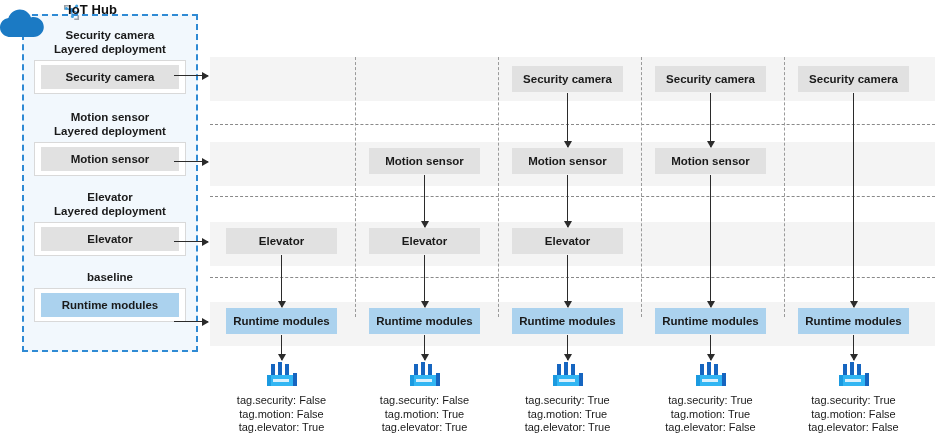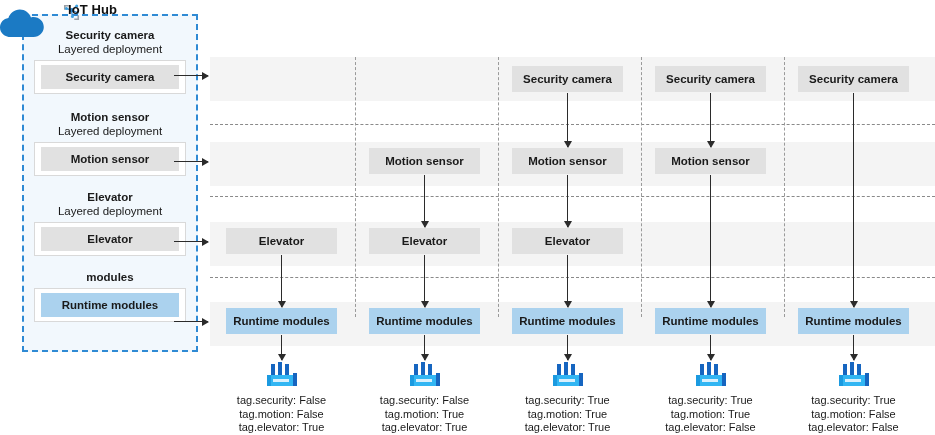--- a/index.html
+++ b/index.html
@@ -35,21 +35,21 @@
     width: 19px; height: 19px;
   }
   .cloud {
     position: absolute;
     left: 0px; top: 9px;
     width: 48px; height: 30px;
   }
 
   .dep-group { position: absolute; left: 22px; width: 176px; text-align: center; }
   .dep-name  { font-size: 11.5px; font-weight: bold; color: #1a1a1a; line-height: 14px; }
-  .dep-sub   { font-size: 11.5px; color: #1a1a1a; line-height: 14px; }
+  .dep-sub   { font-size: 11.5px; color: #1a1a1a; line-height: 14px; font-weight: bold; }
   .dep-box-outer {
     margin: 4px auto 0;
     width: 152px; height: 34px;
     background: #ffffff;
     border: 1px solid #d9d9d9;
     display: flex; align-items: center; justify-content: center;
   }
   .dep-box-inner {
     width: 138px; height: 24px;
     background: #e1e1e1;
@@ -165,21 +165,21 @@
 
   <div class="dep-group" style="top:190px">
     <div class="dep-name">Elevator</div>
     <div class="dep-sub">Layered deployment</div>
     <div class="dep-box-outer">
       <div class="dep-box-inner">Elevator</div>
     </div>
   </div>
 
   <div class="dep-group" style="top:270px">
-    <div class="dep-name">modules</div>
+    <div class="dep-name">baseline</div>
     <div class="dep-box-outer">
       <div class="dep-box-inner runtime">Runtime modules</div>
     </div>
   </div>
 
   <div class="h-arrow" style="left:174px; top:75px;  width:34px;"></div>
   <div class="h-arrow" style="left:174px; top:161px; width:34px;"></div>
   <div class="h-arrow" style="left:174px; top:241px; width:34px;"></div>
   <div class="h-arrow" style="left:174px; top:321px; width:34px;"></div>
 

